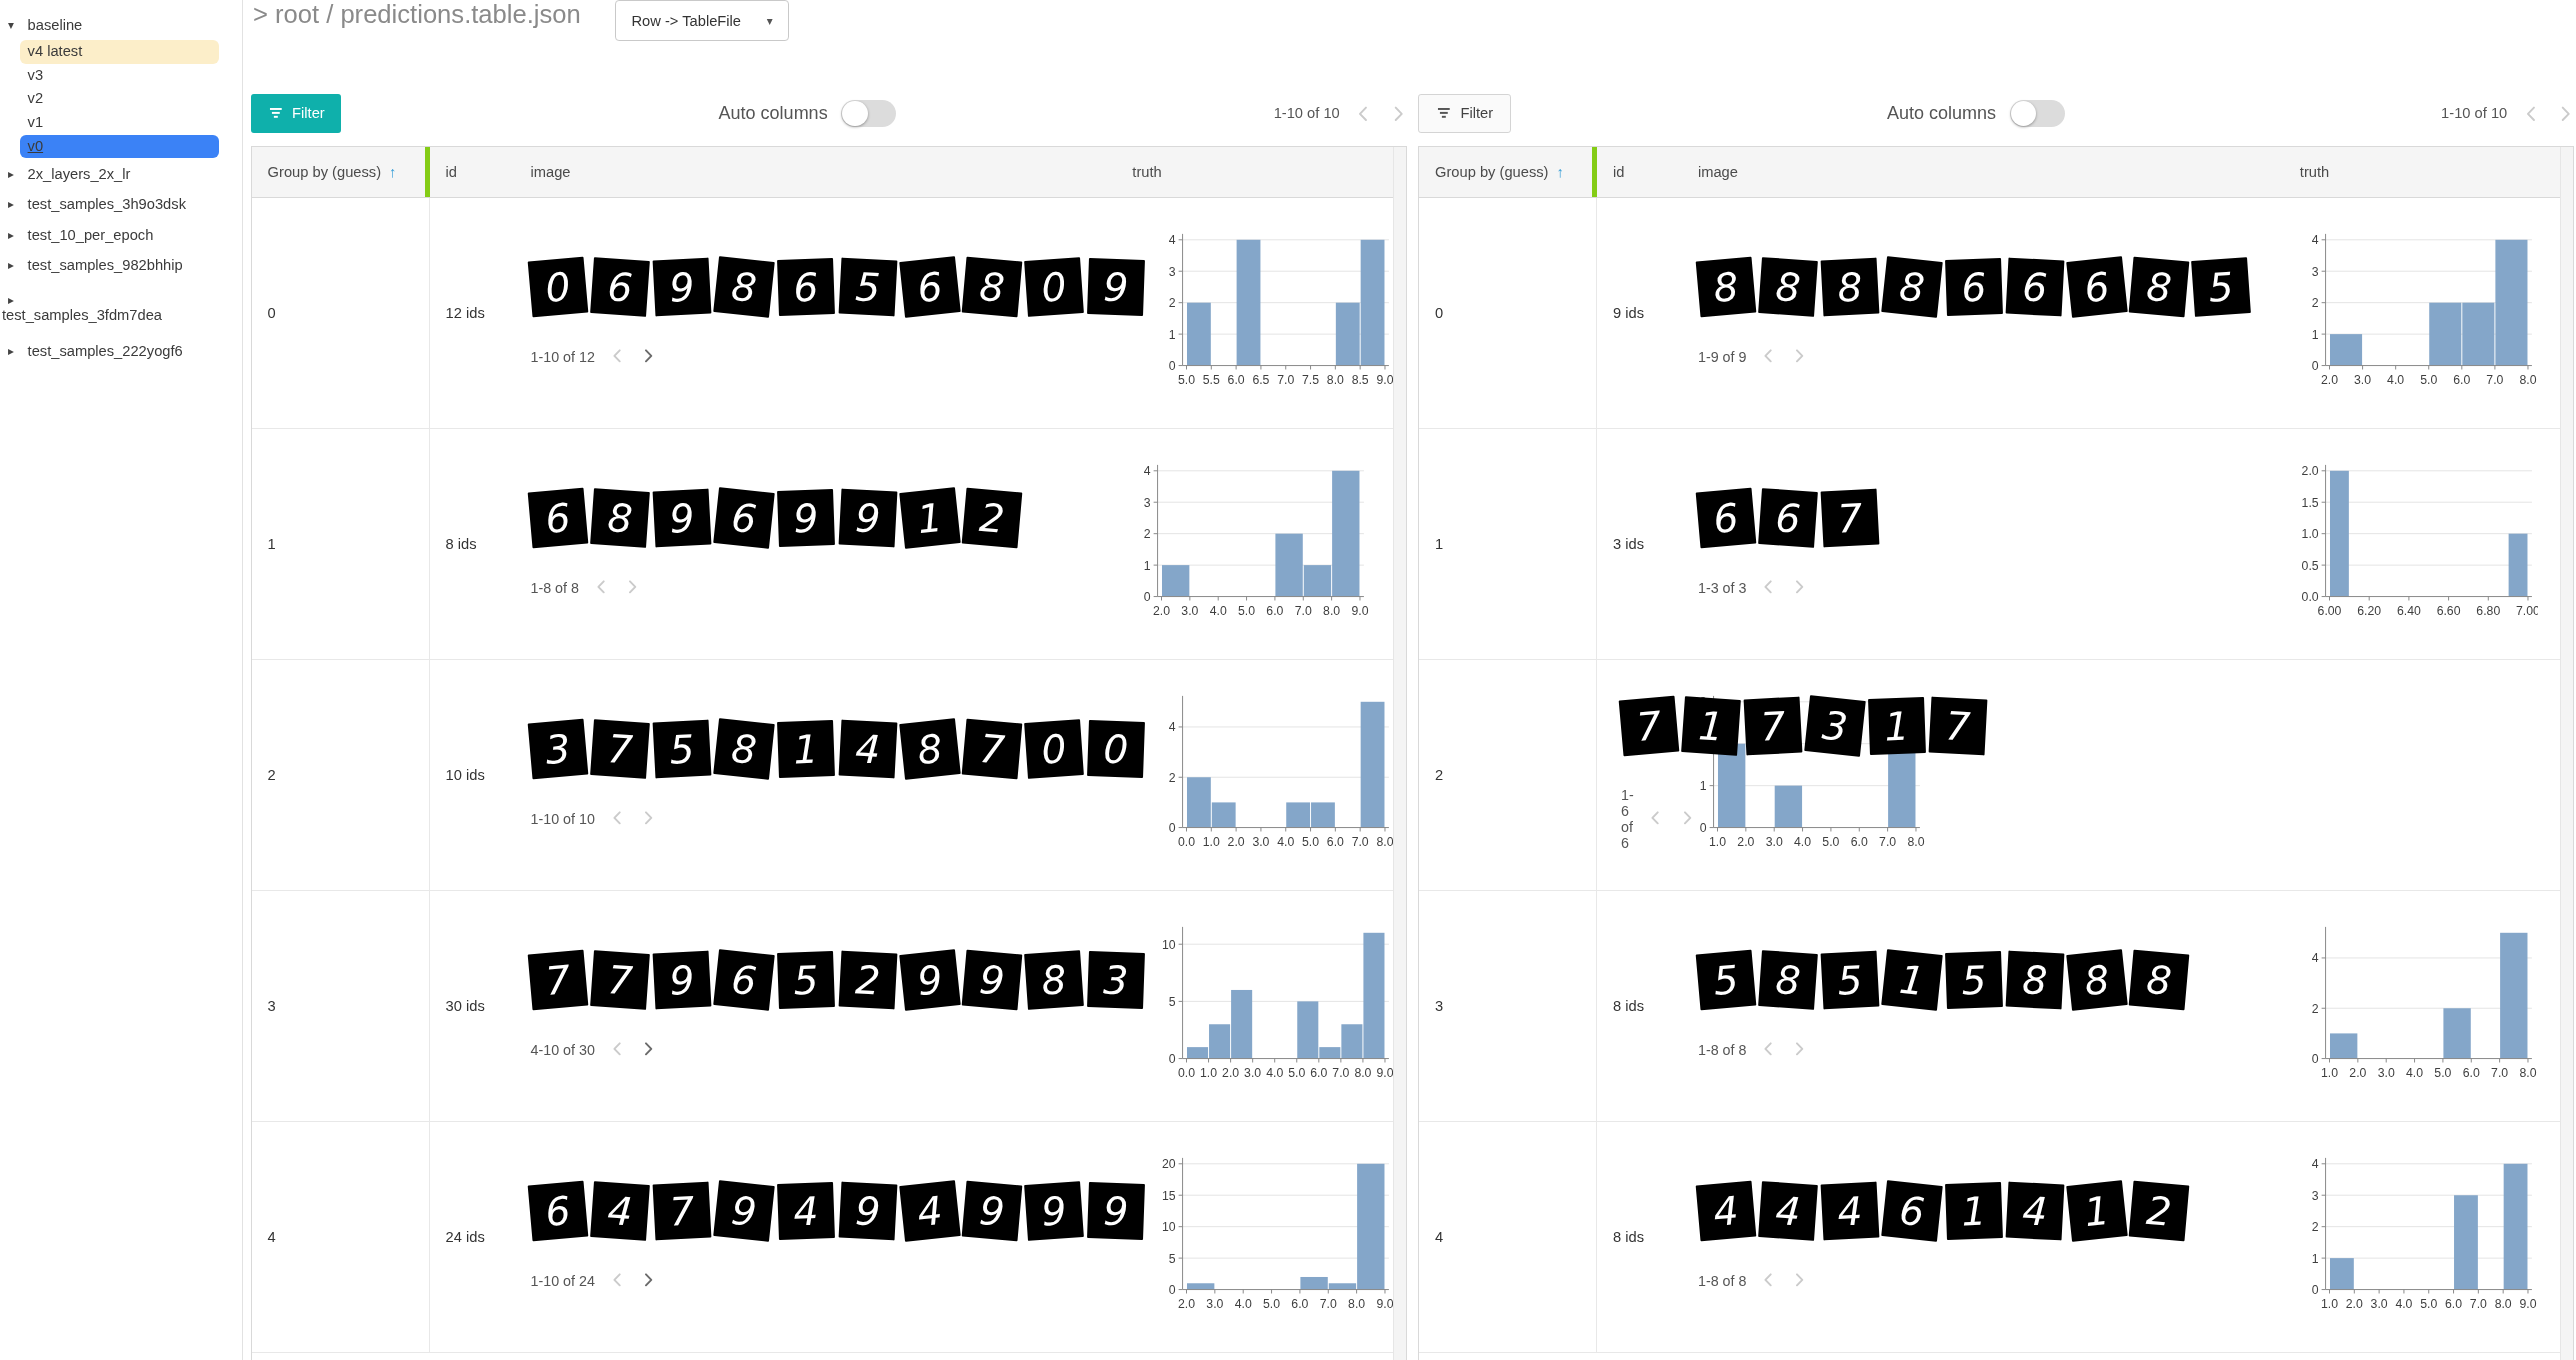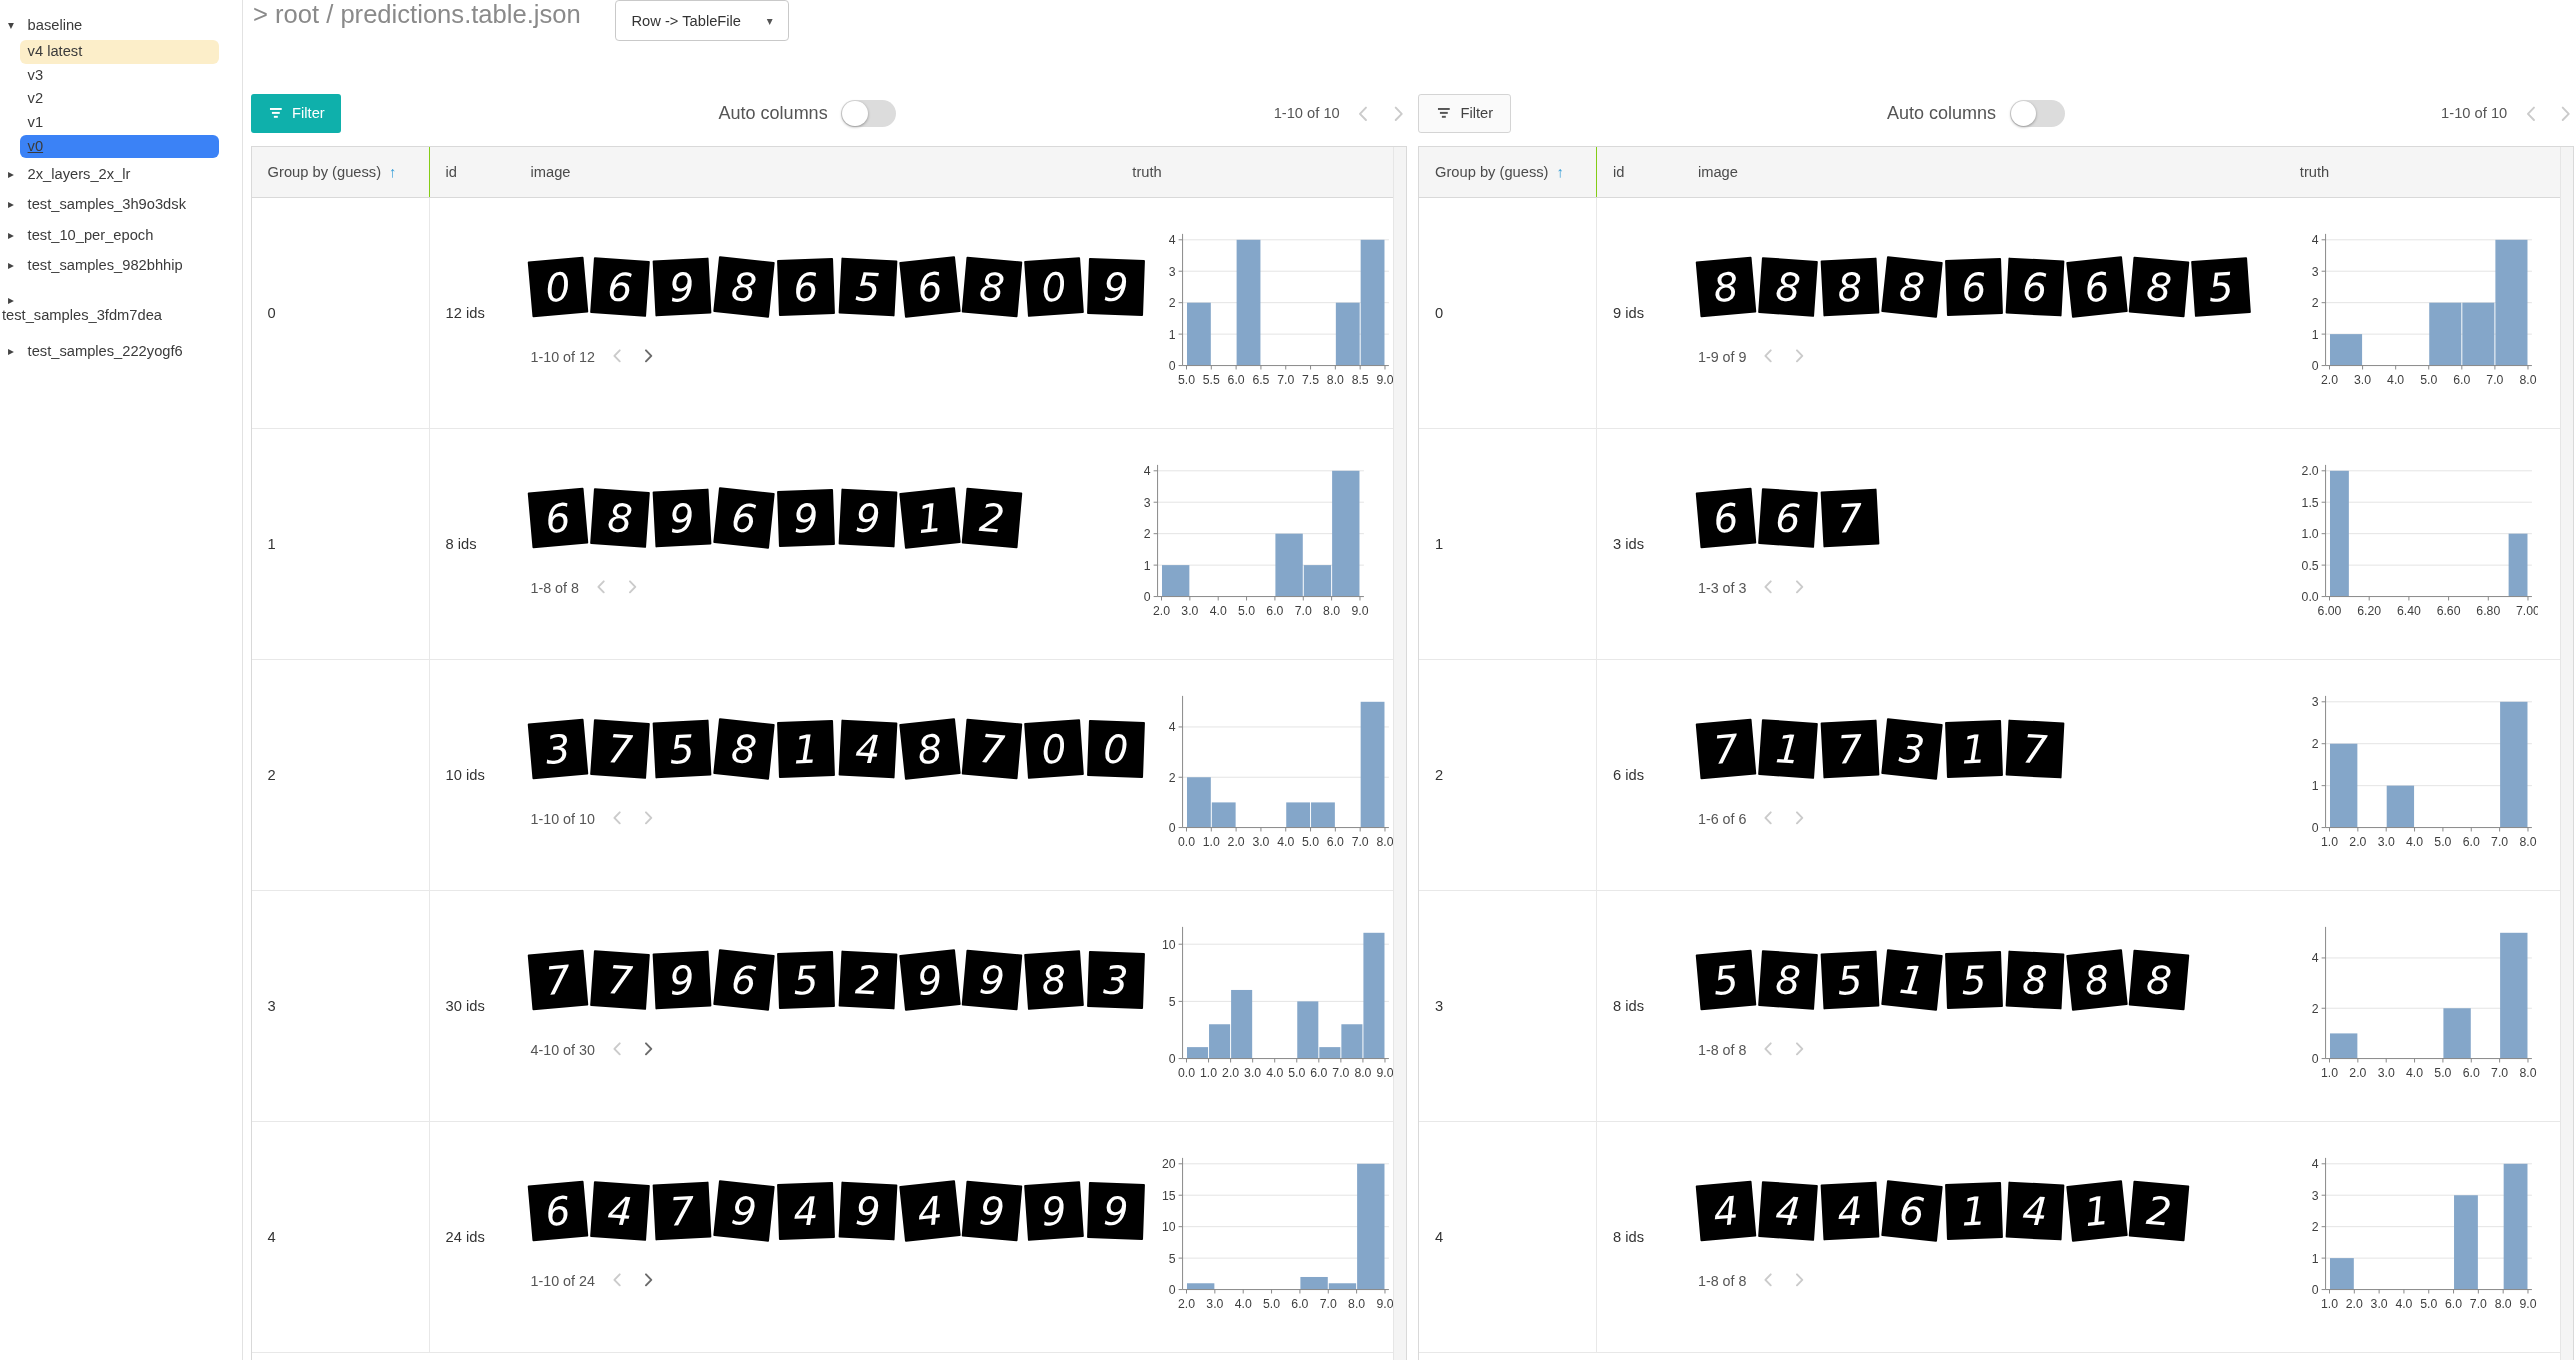--- a/index.html
+++ b/index.html
@@ -46,21 +46,21 @@
   .pager-text { font-size: 14.7px; color: #555; }
   .pager .chev { display: inline-flex; cursor: pointer; }
 
   
   .wtable { border: 1px solid #d9d9d9; background: #fff; position: relative; overflow: hidden; }
   .scroll-strip { position: absolute; top: 0; right: 0; bottom: 0; width: 12.8px; background: #f4f4f4;
                   border-left: 1px solid #e6e6e6; }
   .thead, .trow { display: grid; grid-template-columns: 178px 77px 1fr 287px; }
   .thead { height: 51px; background: #f5f5f5; border-bottom: 1px solid #d9d9d9; }
   .th { display: flex; align-items: center; font-size: 14.7px; color: #4b4b4b; padding-left: 15.7px; }
-  .th.group { border-right: 1px solid #84cc16; gap: 7.9px; }
+  .th.group { border-right: 5px solid #84cc16; gap: 7.9px; }
   .th.image { padding-left: 23.6px; }
   .th.truth { padding-left: 13.8px; }
   .sort-arrow { font-size: 14.7px; }
   .trow { height: 231px; border-bottom: 1px solid #e8e8e8; background: #fff; }
   .trow.stub { height: 39px; border-bottom: none; }
   .td { display: flex; align-items: center; font-size: 14.7px; color: #333; }
   .group-cell { border-right: 1px solid #e8e8e8; padding-left: 15.7px; }
   .id-cell { padding-left: 15.7px; }
   .image-cell { flex-direction: column; align-items: flex-start; justify-content: center;
                 padding-left: 23.6px; gap: 33px; }
@@ -659,21 +659,20 @@
                 <text x="161.19999999999993" y="159" text-anchor="middle" font-size="12.5" fill="#3f3f3f">6.60</text>
                 <line x1="201.59999999999997" y1="140" x2="201.59999999999997" y2="144" stroke="#888888"></line>
                 <text x="201.59999999999997" y="159" text-anchor="middle" font-size="12.5" fill="#3f3f3f">6.80</text>
                 <line x1="242" y1="140" x2="242" y2="144" stroke="#888888"></line>
                 <text x="242" y="159" text-anchor="middle" font-size="12.5" fill="#3f3f3f">7.00</text>
               </svg>
             </div>
           </div>
           <div class="trow">
             <div class="td group-cell">2</div>
-            <div class="td id-cell">6 ids</div>
             <div class="td image-cell">
               <div class="tiles">
                 <span class="digit-tile" style="transform:rotate(-5deg)">7</span>
                 <span class="digit-tile" style="transform:rotate(4deg)">1</span>
                 <span class="digit-tile" style="transform:rotate(-3deg)">7</span>
                 <span class="digit-tile" style="transform:rotate(6deg)">3</span>
                 <span class="digit-tile" style="transform:rotate(-2deg)">1</span>
                 <span class="digit-tile" style="transform:rotate(3deg)">7</span>
               </div>
               <div class="row-pager">

